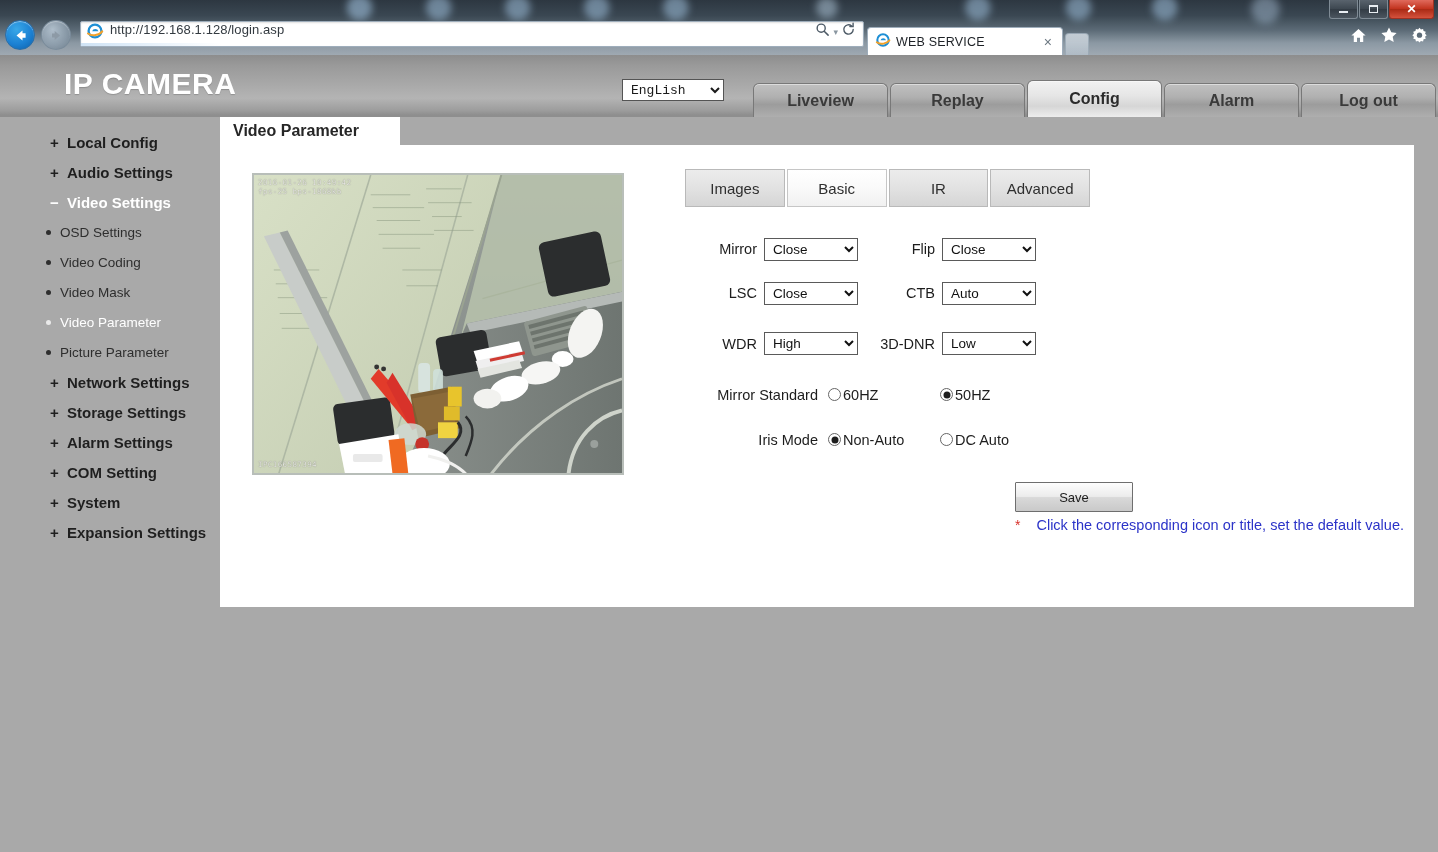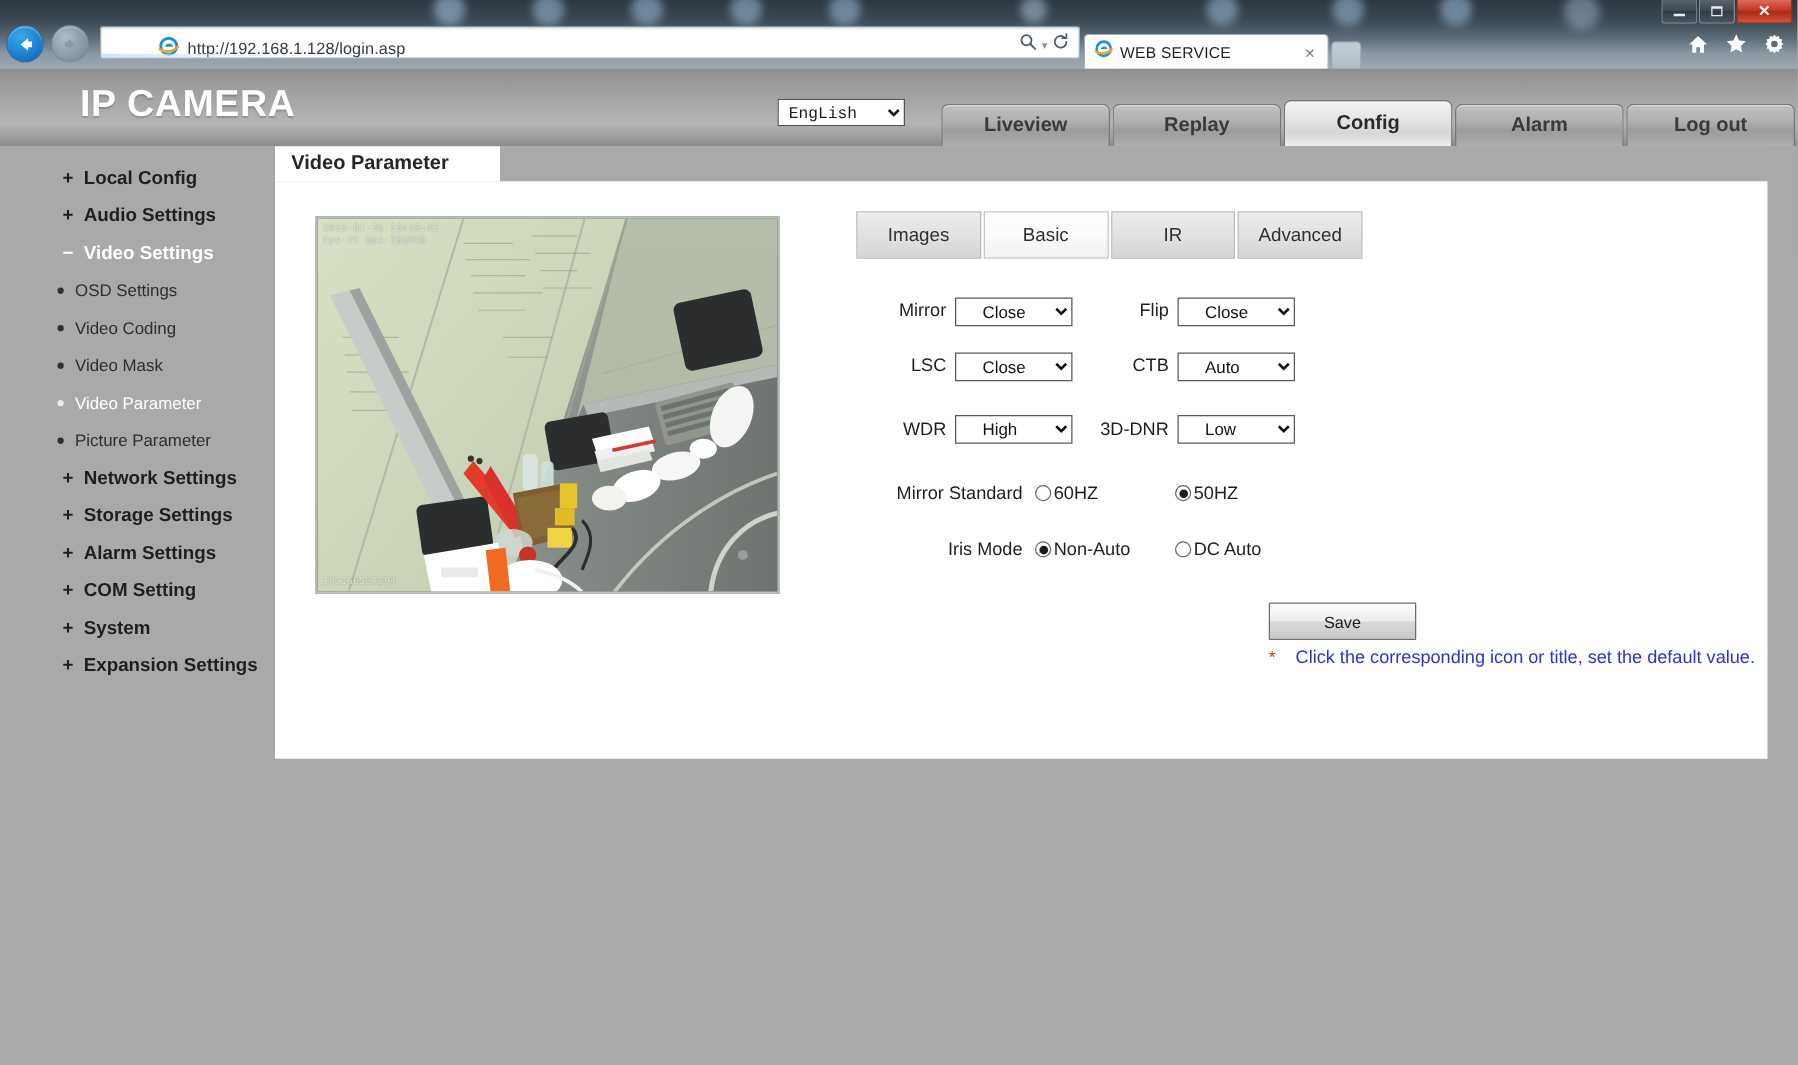--- a/index.html
+++ b/index.html
@@ -90,24 +90,23 @@
   }
   .nav-back svg, .nav-fwd svg { display:block; }
 
   .addr-bar {
     flex: none;
     margin-left: 9px; margin-top: 3px;
     width: 784px; height: 26px;
     background: #ffffff;
     border: 1px solid #9eadbb;
     border-radius: 2px;
-    display: flex; align-items: flex-end;
+    display: flex; align-items: flex-start;
     box-shadow: inset 0 1px 2px rgba(0,0,0,0.13);
     position: relative;
-    padding-left: 40px;
   }
   .addr-bar::after {
     content:""; position:absolute; left:0; bottom:0; width: 18%; height: 3px;
     background: linear-gradient(90deg, #cfe3f5, rgba(207,227,245,0));
   }
   .ie-logo {
     width: 18px; height: 18px; margin-left: 5px; margin-right: 6px;
     flex: none; position: relative;
   }
   .addr-text {
@@ -303,21 +302,21 @@
     margin-right: 7px;
     font-family: "Liberation Sans", sans-serif;
     white-space: nowrap;
   }
   .sel {
     width: 94px; height: 23px;
     font-size: 13.5px; color: #111;
     font-family: "Liberation Sans", sans-serif;
     background: #ffffff;
     border: 1px solid #5a5a5a;
-    padding: 0 2px 0 17px;
+    padding: 0 2px 0 4px;
   }
   .col-left { width: 173px; justify-content: flex-end; }
   .col-right { width: 178px; justify-content: flex-end; }
 
   .radio-row { display: flex; align-items: center; height: 45px; }
   .radio-label {
     font-size: 14.5px; color: #1d1d1d; text-align: right;
     font-family: "Liberation Sans", sans-serif; white-space: nowrap;
   }
   .radio-opt { display: flex; align-items: center; font-size: 14.5px; color: #1d1d1d; white-space: nowrap; }

